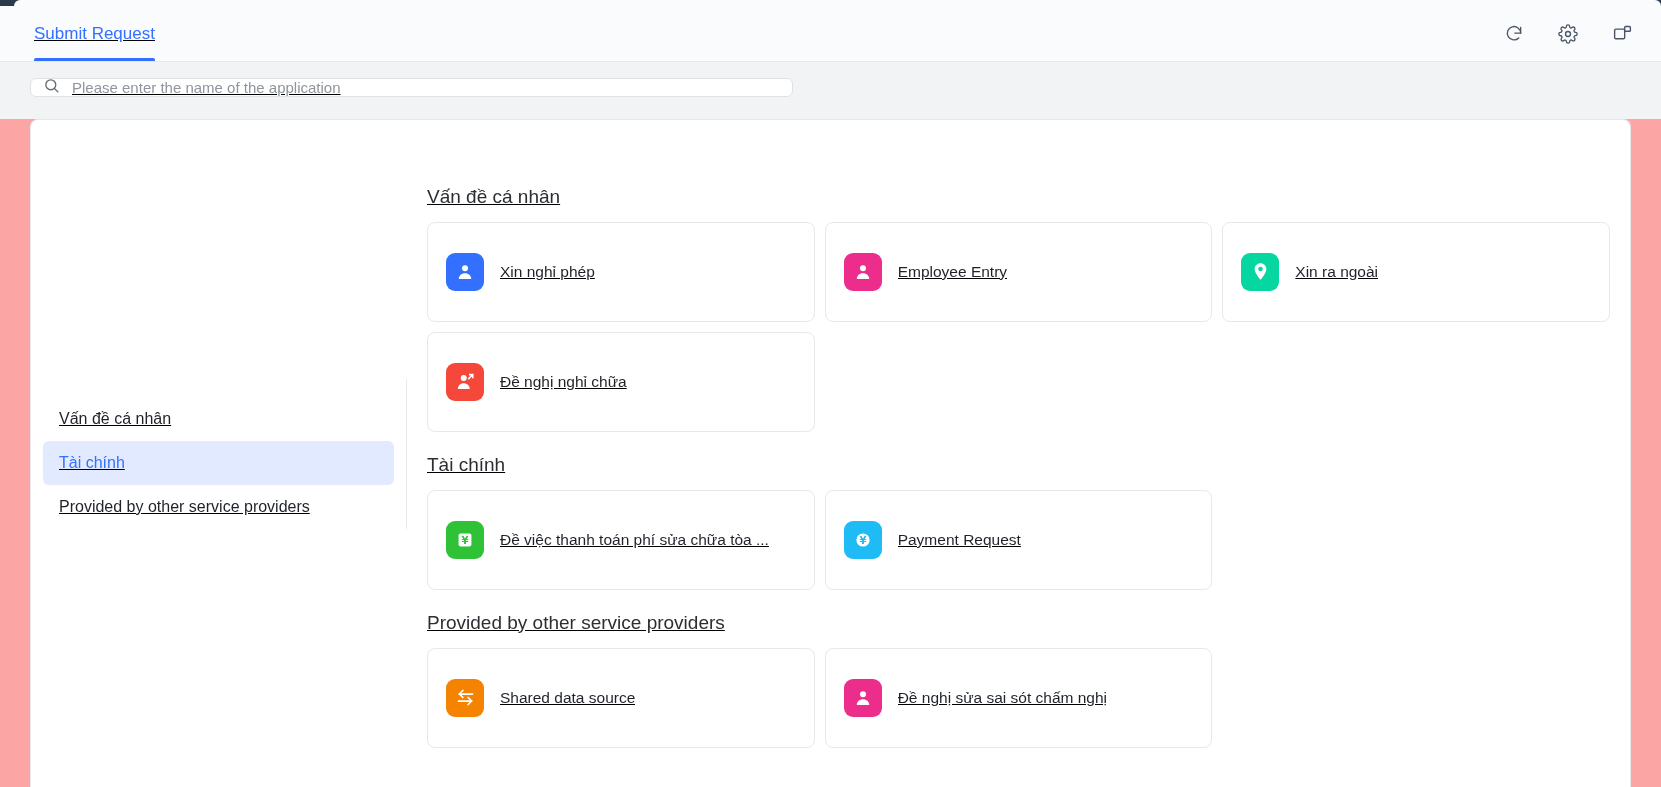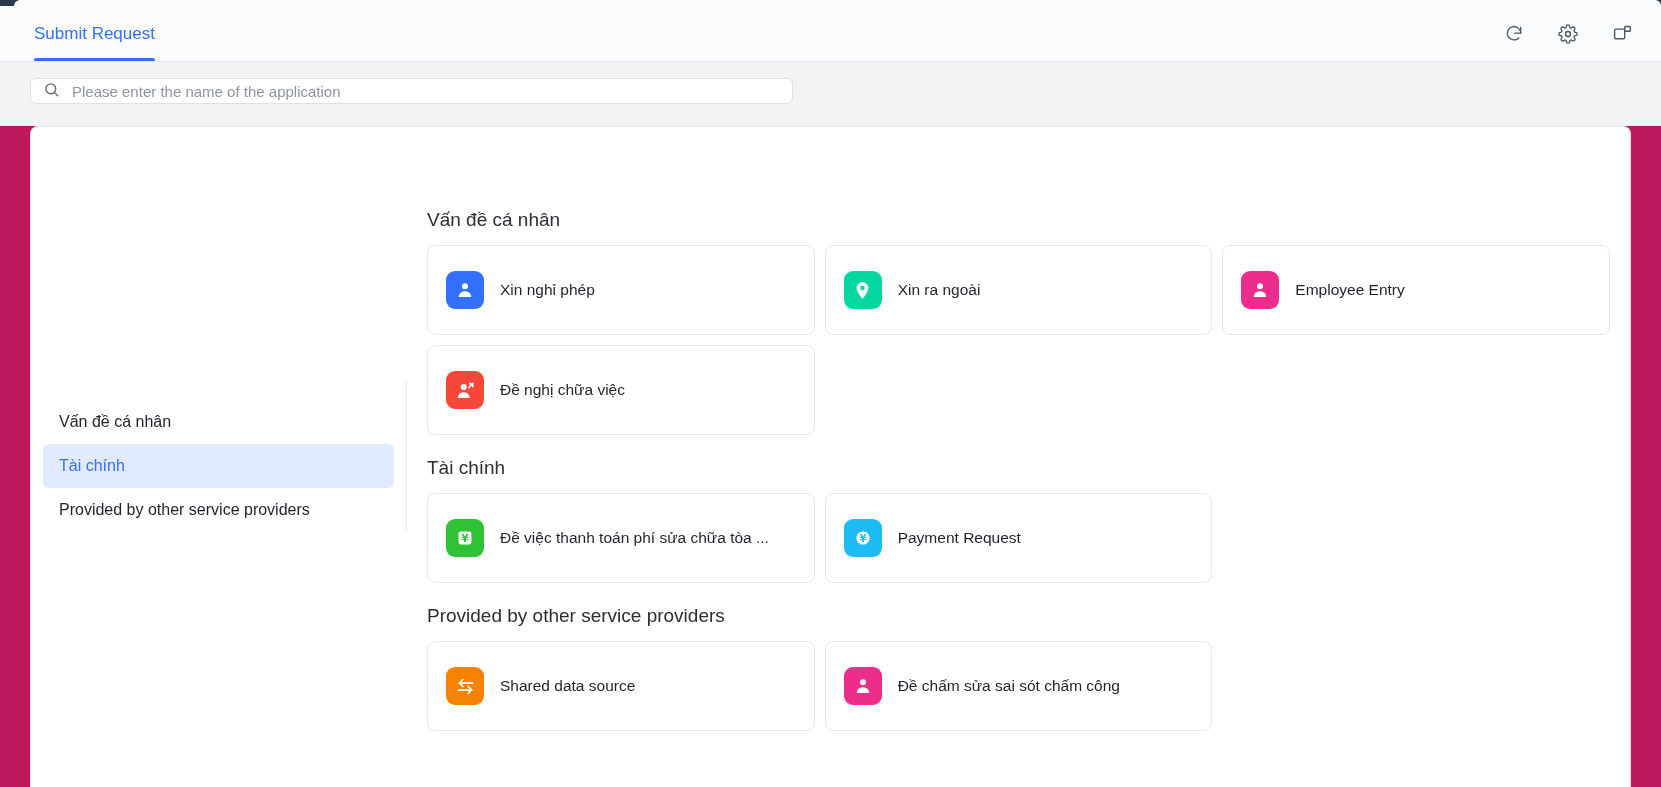--- a/index.html
+++ b/index.html
@@ -6,23 +6,24 @@
   html, body {
     margin: 0; padding: 0;
     width: 1661px; height: 787px;
     background: #ffffff;
     font-family: "Liberation Sans", sans-serif;
     overflow: hidden;
   }
   .app {
     position: relative;
     width: 1661px; height: 787px;
-    background: #be185d;
+    background: #fca5a5;
     display: flex;
     flex-direction: column;
+    text-decoration: underline;
   }
 
   
   .window-top {
     height: 6px;
     background: #2b3a4a;
     position: relative;
     flex: 0 0 auto;
   }
   .window-top .tab-notch {
@@ -87,21 +88,21 @@
   
   .searchzone {
     flex: 0 0 auto;
     background: #f2f3f5;
     padding: 16px 0 0 0;
     position: relative;
   }
   .search-wrap {
     margin-left: 30px;
     width: 763px;
-    height: 26px;
+    height: 19px;
     background: #ffffff;
     border: 1px solid #dfe1e5;
     border-radius: 6px;
     display: flex;
     align-items: center;
     padding: 0 12px;
     gap: 10px;
   }
   .search-wrap svg { flex: 0 0 auto; color: #646a73; }
   .search-input {
@@ -180,21 +181,21 @@
     margin: 8px 0 14px 0;
     font-weight: 400;
   }
   .sec-title.later { margin-top: 22px; }
   .card-grid {
     display: grid;
     grid-template-columns: repeat(3, 1fr);
     gap: 10px;
   }
   .card {
-    height: 90px;
+    height: 100px;
     background: #fff;
     border: 1px solid #e6e8eb;
     border-radius: 8px;
     display: flex;
     align-items: center;
     padding: 0 18px;
     gap: 16px;
     cursor: pointer;
     overflow: hidden;
   }
@@ -293,48 +294,48 @@
             <div class="card-icon" style="background:#3370ff">
               <svg width="20" height="20" viewBox="0 0 24 24" fill="currentColor">
                 <circle cx="12" cy="7.5" r="3.6"></circle>
                 <path d="M4.5 20.5c0-4.2 3.4-7 7.5-7s7.5 2.8 7.5 7z"></path>
               </svg>
             </div>
             <div class="card-label">Xin nghỉ phép</div>
           </div>
 
           <div class="card">
+            <div class="card-icon" style="background:#ec2d8b">
+              <svg width="20" height="20" viewBox="0 0 24 24" fill="currentColor">
+                <circle cx="12" cy="7.5" r="3.6"></circle>
+                <path d="M4.5 20.5c0-4.2 3.4-7 7.5-7s7.5 2.8 7.5 7z"></path>
+              </svg>
+            </div>
+            <div class="card-label">Employee Entry</div>
+          </div>
+
+          <div class="card">
             <div class="card-icon" style="background:#06d6a0">
               <svg width="21" height="21" viewBox="0 0 24 24" fill="currentColor">
                 <path d="M12 2.5c-3.7 0-6.7 3-6.7 6.7 0 4.9 6.7 12.3 6.7 12.3s6.7-7.4 6.7-12.3c0-3.7-3-6.7-6.7-6.7z"></path>
                 <circle cx="12" cy="9.2" r="2.6" fill="#06d6a0"></circle>
               </svg>
             </div>
             <div class="card-label">Xin ra ngoài</div>
-          </div>
-
-          <div class="card">
-            <div class="card-icon" style="background:#ec2d8b">
-              <svg width="20" height="20" viewBox="0 0 24 24" fill="currentColor">
-                <circle cx="12" cy="7.5" r="3.6"></circle>
-                <path d="M4.5 20.5c0-4.2 3.4-7 7.5-7s7.5 2.8 7.5 7z"></path>
-              </svg>
-            </div>
-            <div class="card-label">Employee Entry</div>
           </div>
 
           <div class="card">
             <div class="card-icon" style="background:#f5483b">
               <svg width="21" height="21" viewBox="0 0 24 24" fill="currentColor">
                 <circle cx="10" cy="8" r="3.4"></circle>
                 <path d="M3.2 20.5c0-4 3.1-6.6 6.8-6.6s6.8 2.6 6.8 6.6z"></path>
                 <path d="M16 3.2h5.2v5.2h-1.8V6.3l-3.6 3.6-1.3-1.3 3.6-3.6H16z"></path>
               </svg>
             </div>
-            <div class="card-label">Đề nghị chữa việc</div>
+            <div class="card-label">Đề nghị nghỉ chữa</div>
           </div>
         </div>
 
         <div class="sec-title later">Tài chính</div>
         <div class="card-grid">
 
 
           <div class="card">
             <div class="card-icon" style="background:#2fc236">
               <svg width="22" height="22" viewBox="0 0 24 24">
@@ -372,21 +373,21 @@
             <div class="card-label">Shared data source</div>
           </div>
 
           <div class="card">
             <div class="card-icon" style="background:#ec2d8b">
               <svg width="20" height="20" viewBox="0 0 24 24" fill="currentColor">
                 <circle cx="12" cy="7.5" r="3.6"></circle>
                 <path d="M4.5 20.5c0-4.2 3.4-7 7.5-7s7.5 2.8 7.5 7z"></path>
               </svg>
             </div>
-            <div class="card-label">Đề chấm sửa sai sót chấm công</div>
+            <div class="card-label">Đề nghị sửa sai sót chấm nghị</div>
           </div>
 
           <div style="visibility:hidden"></div>
         </div>
 
       </div>
     </div>
   </div>
 </div>
 

